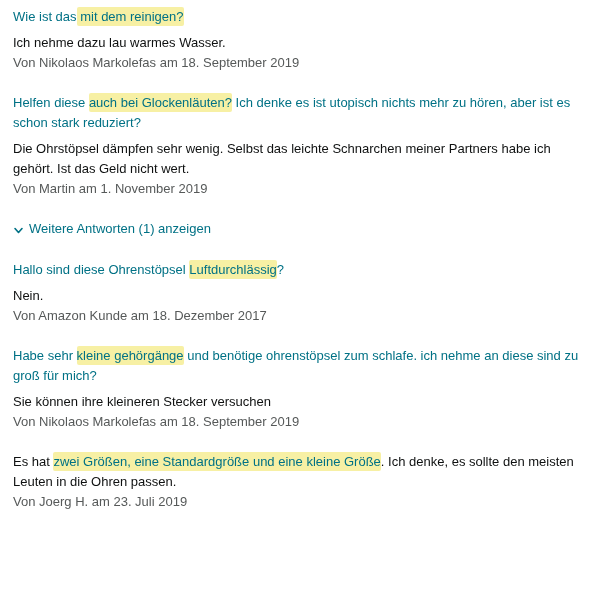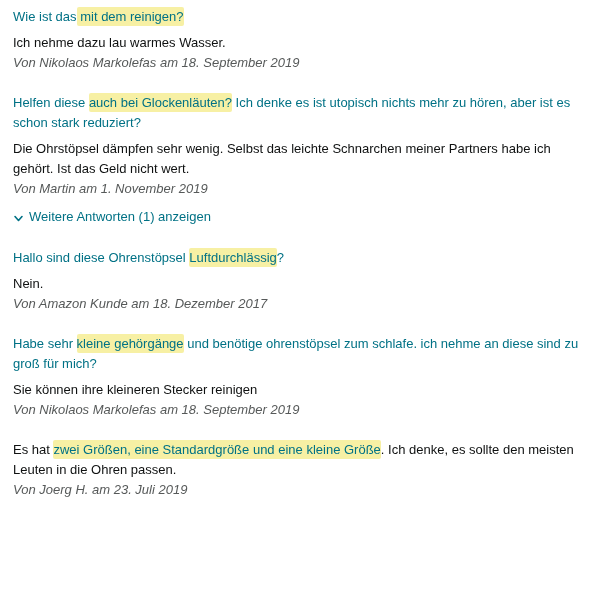--- a/index.html
+++ b/index.html
@@ -29,26 +29,26 @@
     margin:0 0 6px 0;
     cursor:pointer;
   }
   .answer{color:var(--ink);}
   .hl{
     background:var(--hl);
     color:var(--teal);
     padding:2px 0;
     border-radius:2px;
   }
-  .byline{color:var(--muted);font-style:italic;}
+  .byline{color:var(--muted);}
   .more-link{
     display:inline-flex;
     align-items:center;
     gap:5px;
-    margin-top:8px;
+    margin-top:20px;
     color:var(--teal);
     text-decoration:none;
     cursor:pointer;
   }
   .chevron{
     display:inline-flex;
     align-items:center;
     position:relative;
     top:1px;
   }
@@ -71,21 +71,21 @@
           </span>
           <span>Weitere Antworten (1) anzeigen</span>
         </a></div>
       <div class="qa-block">
         <a class="question" href="#"><span>Hallo sind diese Ohrenstöpsel </span><span class="hl">Luftdurchlässig</span><span>?</span></a>
         <div class="answer"><span>Nein.</span></div>
         <div class="byline">Von Amazon Kunde am 18. Dezember 2017</div>
       </div>
       <div class="qa-block">
         <a class="question" href="#"><span>Habe sehr </span><span class="hl">kleine gehörgänge</span><span> und benötige ohrenstöpsel zum schlafe. ich nehme an diese sind zu groß für mich?</span></a>
-        <div class="answer"><span>Sie können ihre kleineren Stecker reinigen</span></div>
+        <div class="answer"><span>Sie können ihre kleineren Stecker versuchen</span></div>
         <div class="byline">Von Nikolaos Markolefas am 18. September 2019</div>
       </div>
       <div class="qa-block">
         <div class="answer"><span>Es hat </span><span class="hl">zwei Größen, eine Standardgröße und eine kleine Größe</span><span>. Ich denke, es sollte den meisten Leuten in die Ohren passen.</span></div>
         <div class="byline">Von Joerg H. am 23. Juli 2019</div>
       </div>
     </div>
 </div>
 
 </body></html>

